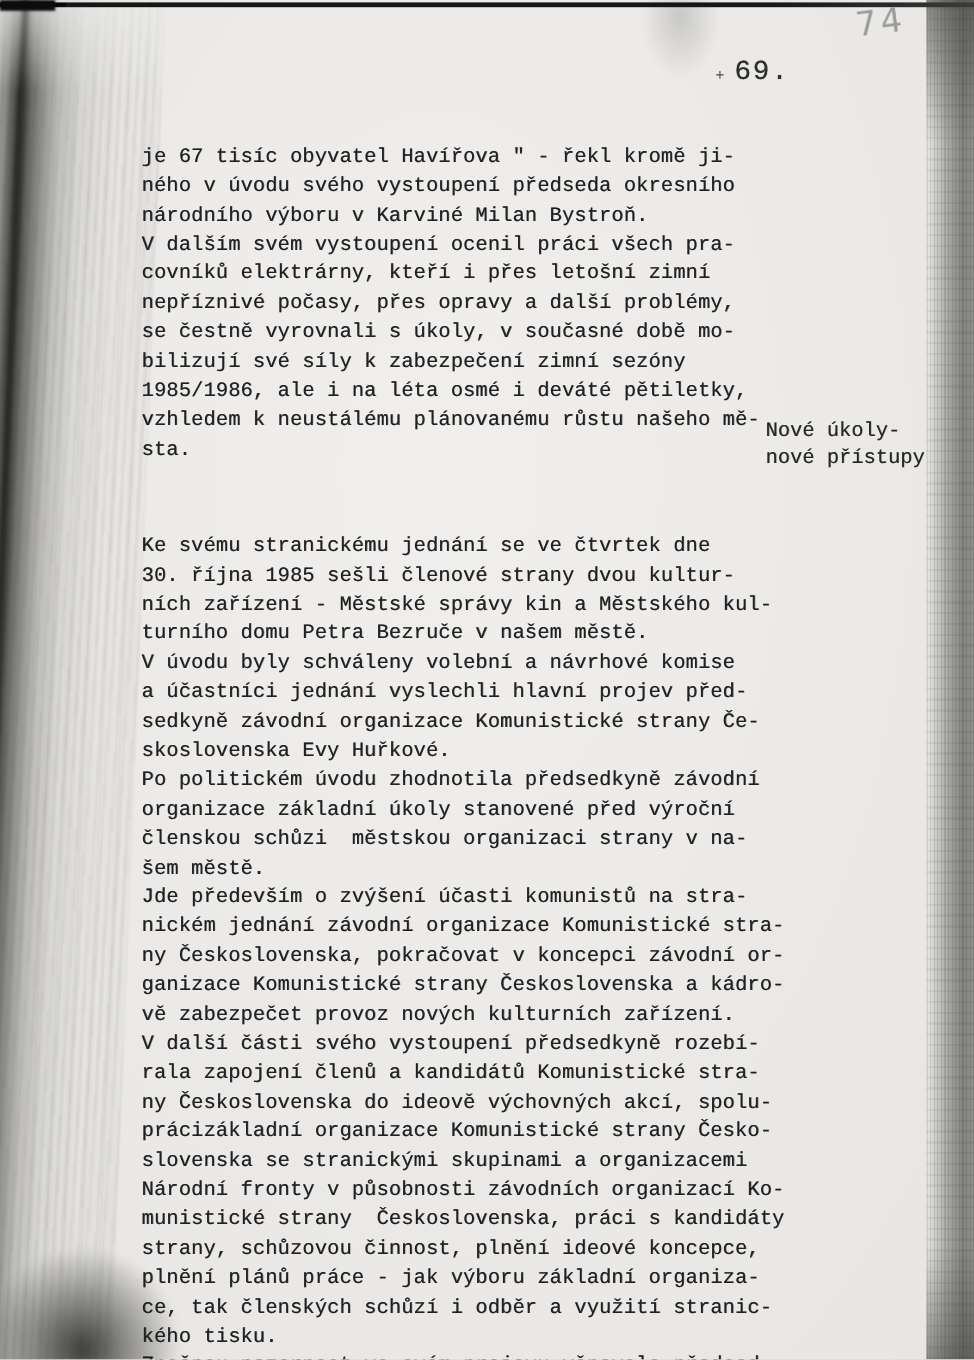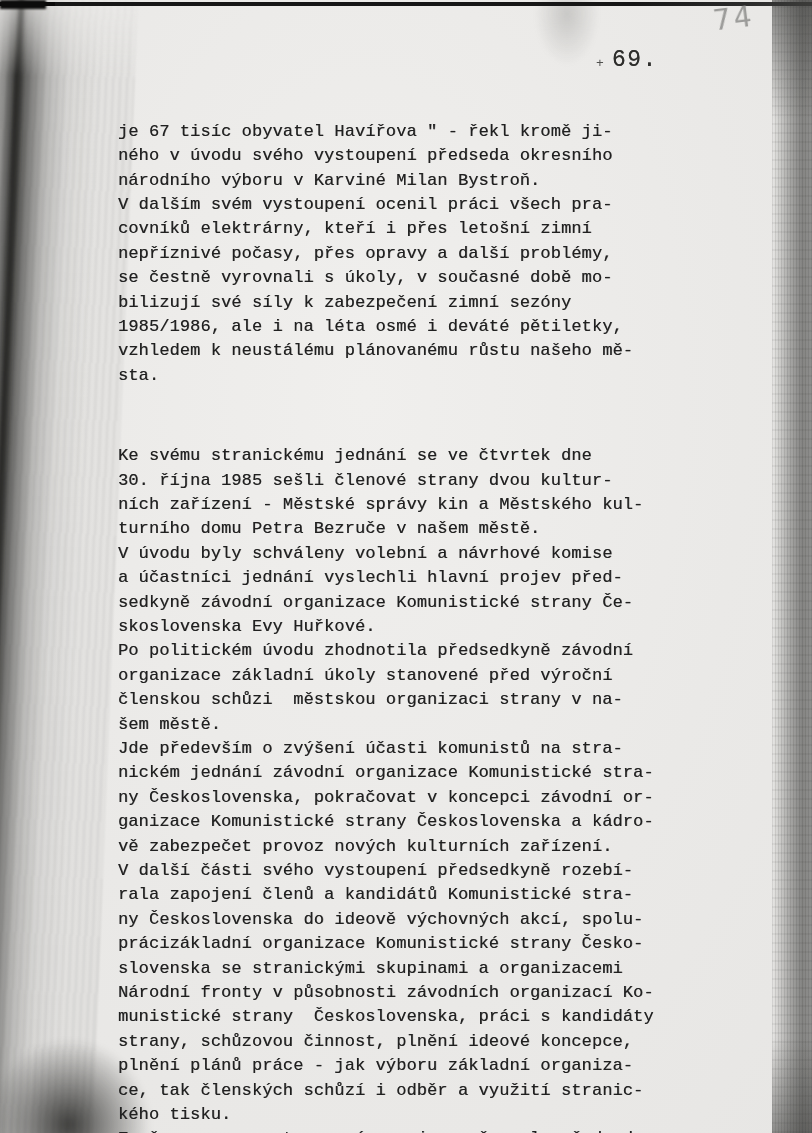--- a/index.html
+++ b/index.html
@@ -166,14 +166,16 @@
 munistické strany  Československa, práci s kandidáty
 strany, schůzovou činnost, plnění ideové koncepce,
 plnění plánů práce - jak výboru základní organiza-
 ce, tak členských schůzí i odběr a využití stranic-
 kého tisku.
 Značnou pozornost ve svém projevu věnovala předsed-
 kyně kádrové práci v obou kulturních zařízeních.
 Práce s mládeží je jednou ze základních forem práce</div>
   </div>
 
+  <div class="margin-note">Nové úkoly-
+nové přístupy</div>
 
 </div>
 
 </body></html>

